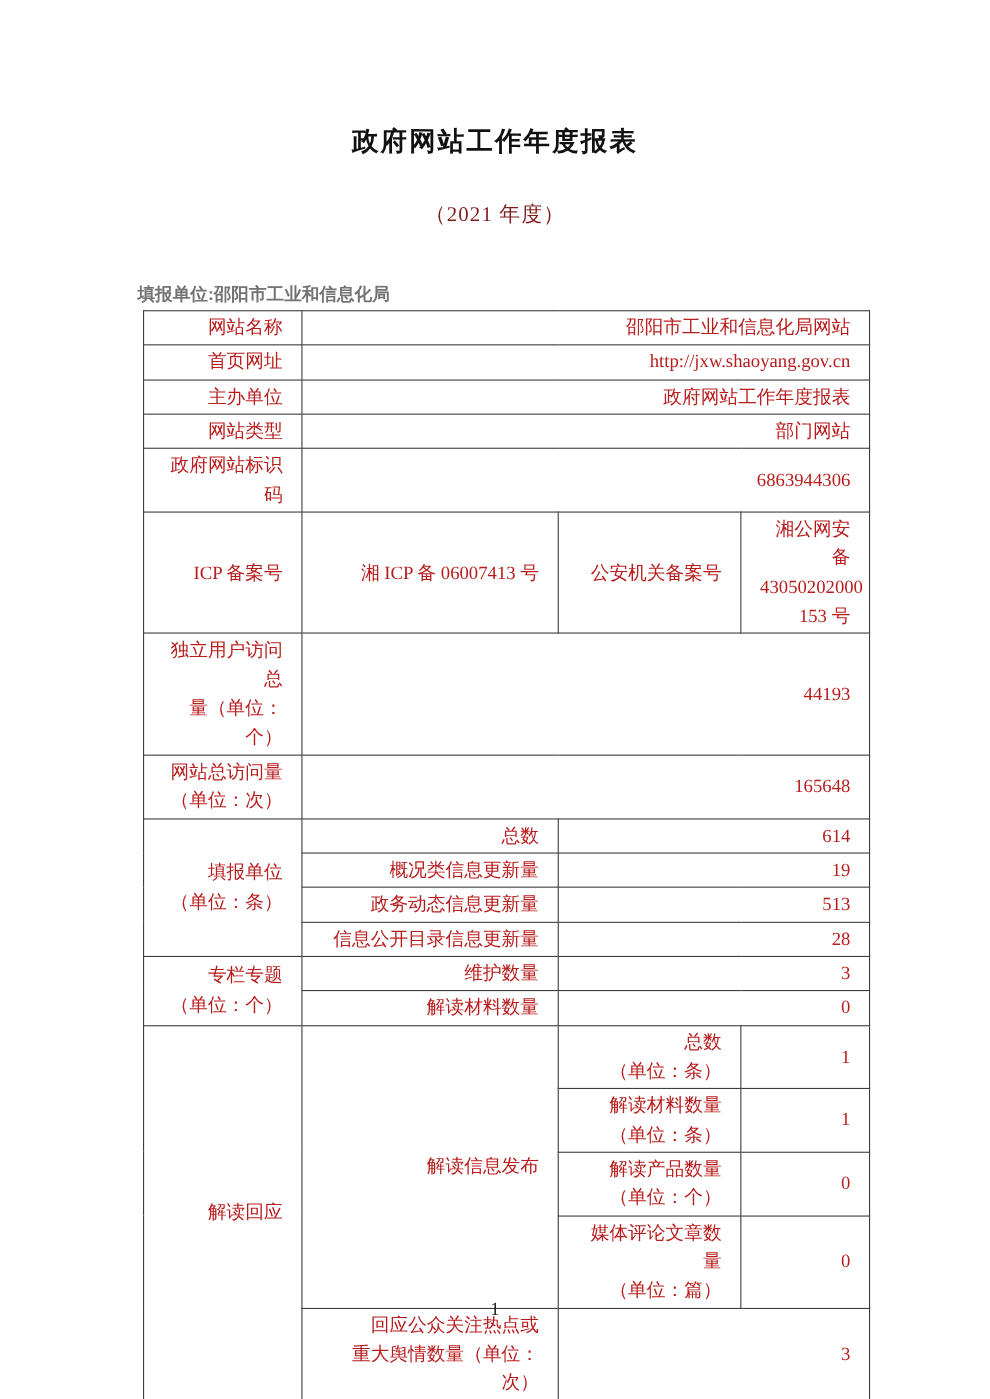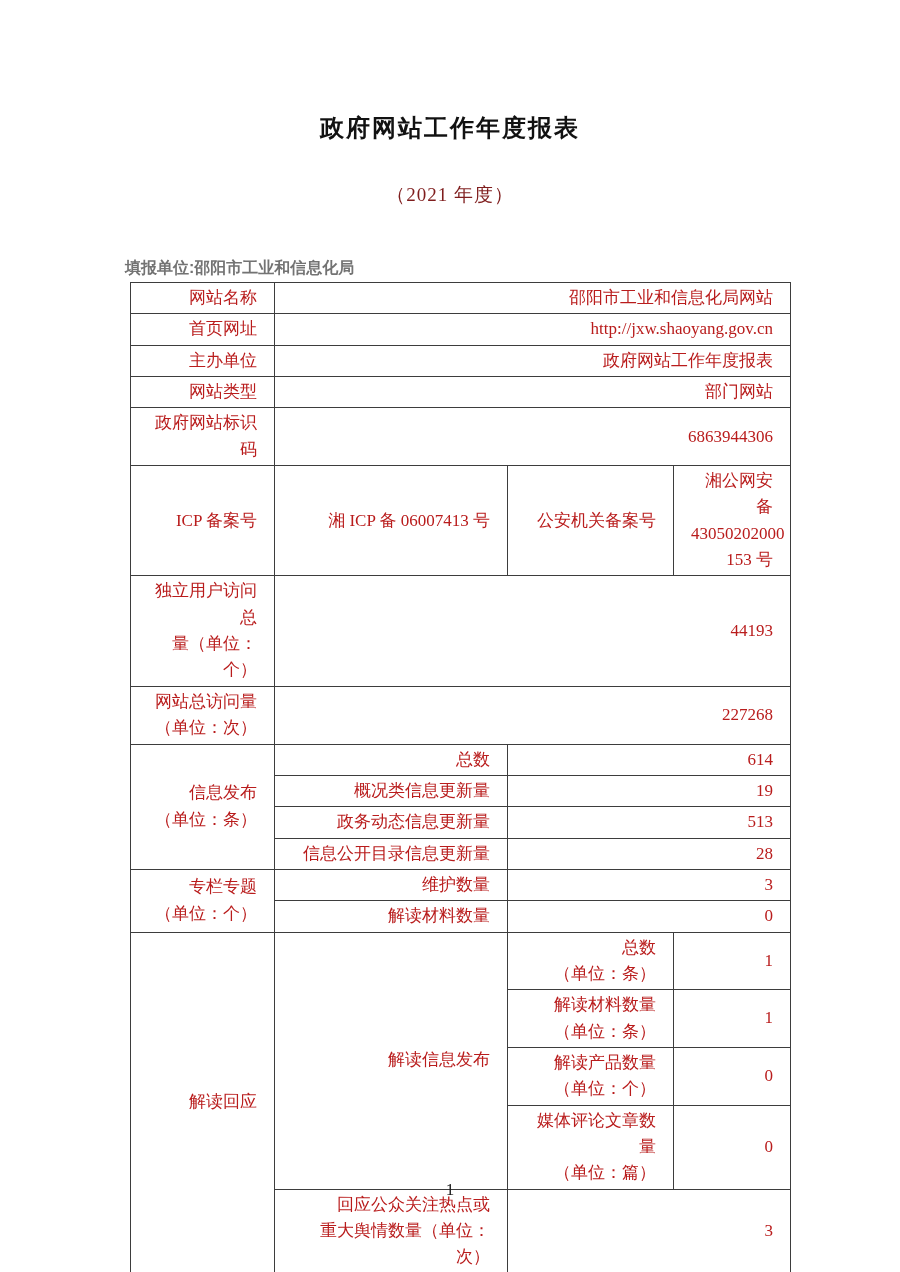--- a/index.html
+++ b/index.html
@@ -124,25 +124,25 @@
     </tr>
 
     <tr class="h57">
       <td>独立用户访问总
 量（单位：个）</td>
       <td colspan="3">44193</td>
     </tr>
     <tr class="h56">
       <td>网站总访问量
 （单位：次）</td>
-      <td colspan="3">227268</td>
-    </tr>
-
-    <tr class="h31">
-      <td rowspan="4">信息发布
+      <td colspan="3">165648</td>
+    </tr>
+
+    <tr class="h31">
+      <td rowspan="4">填报单位
 （单位：条）</td>
       <td>总数</td>
       <td colspan="2">614</td>
     </tr>
     <tr class="h31">
       <td>概况类信息更新量</td>
       <td colspan="2">19</td>
     </tr>
     <tr class="h31">
       <td>政务动态信息更新量</td>

